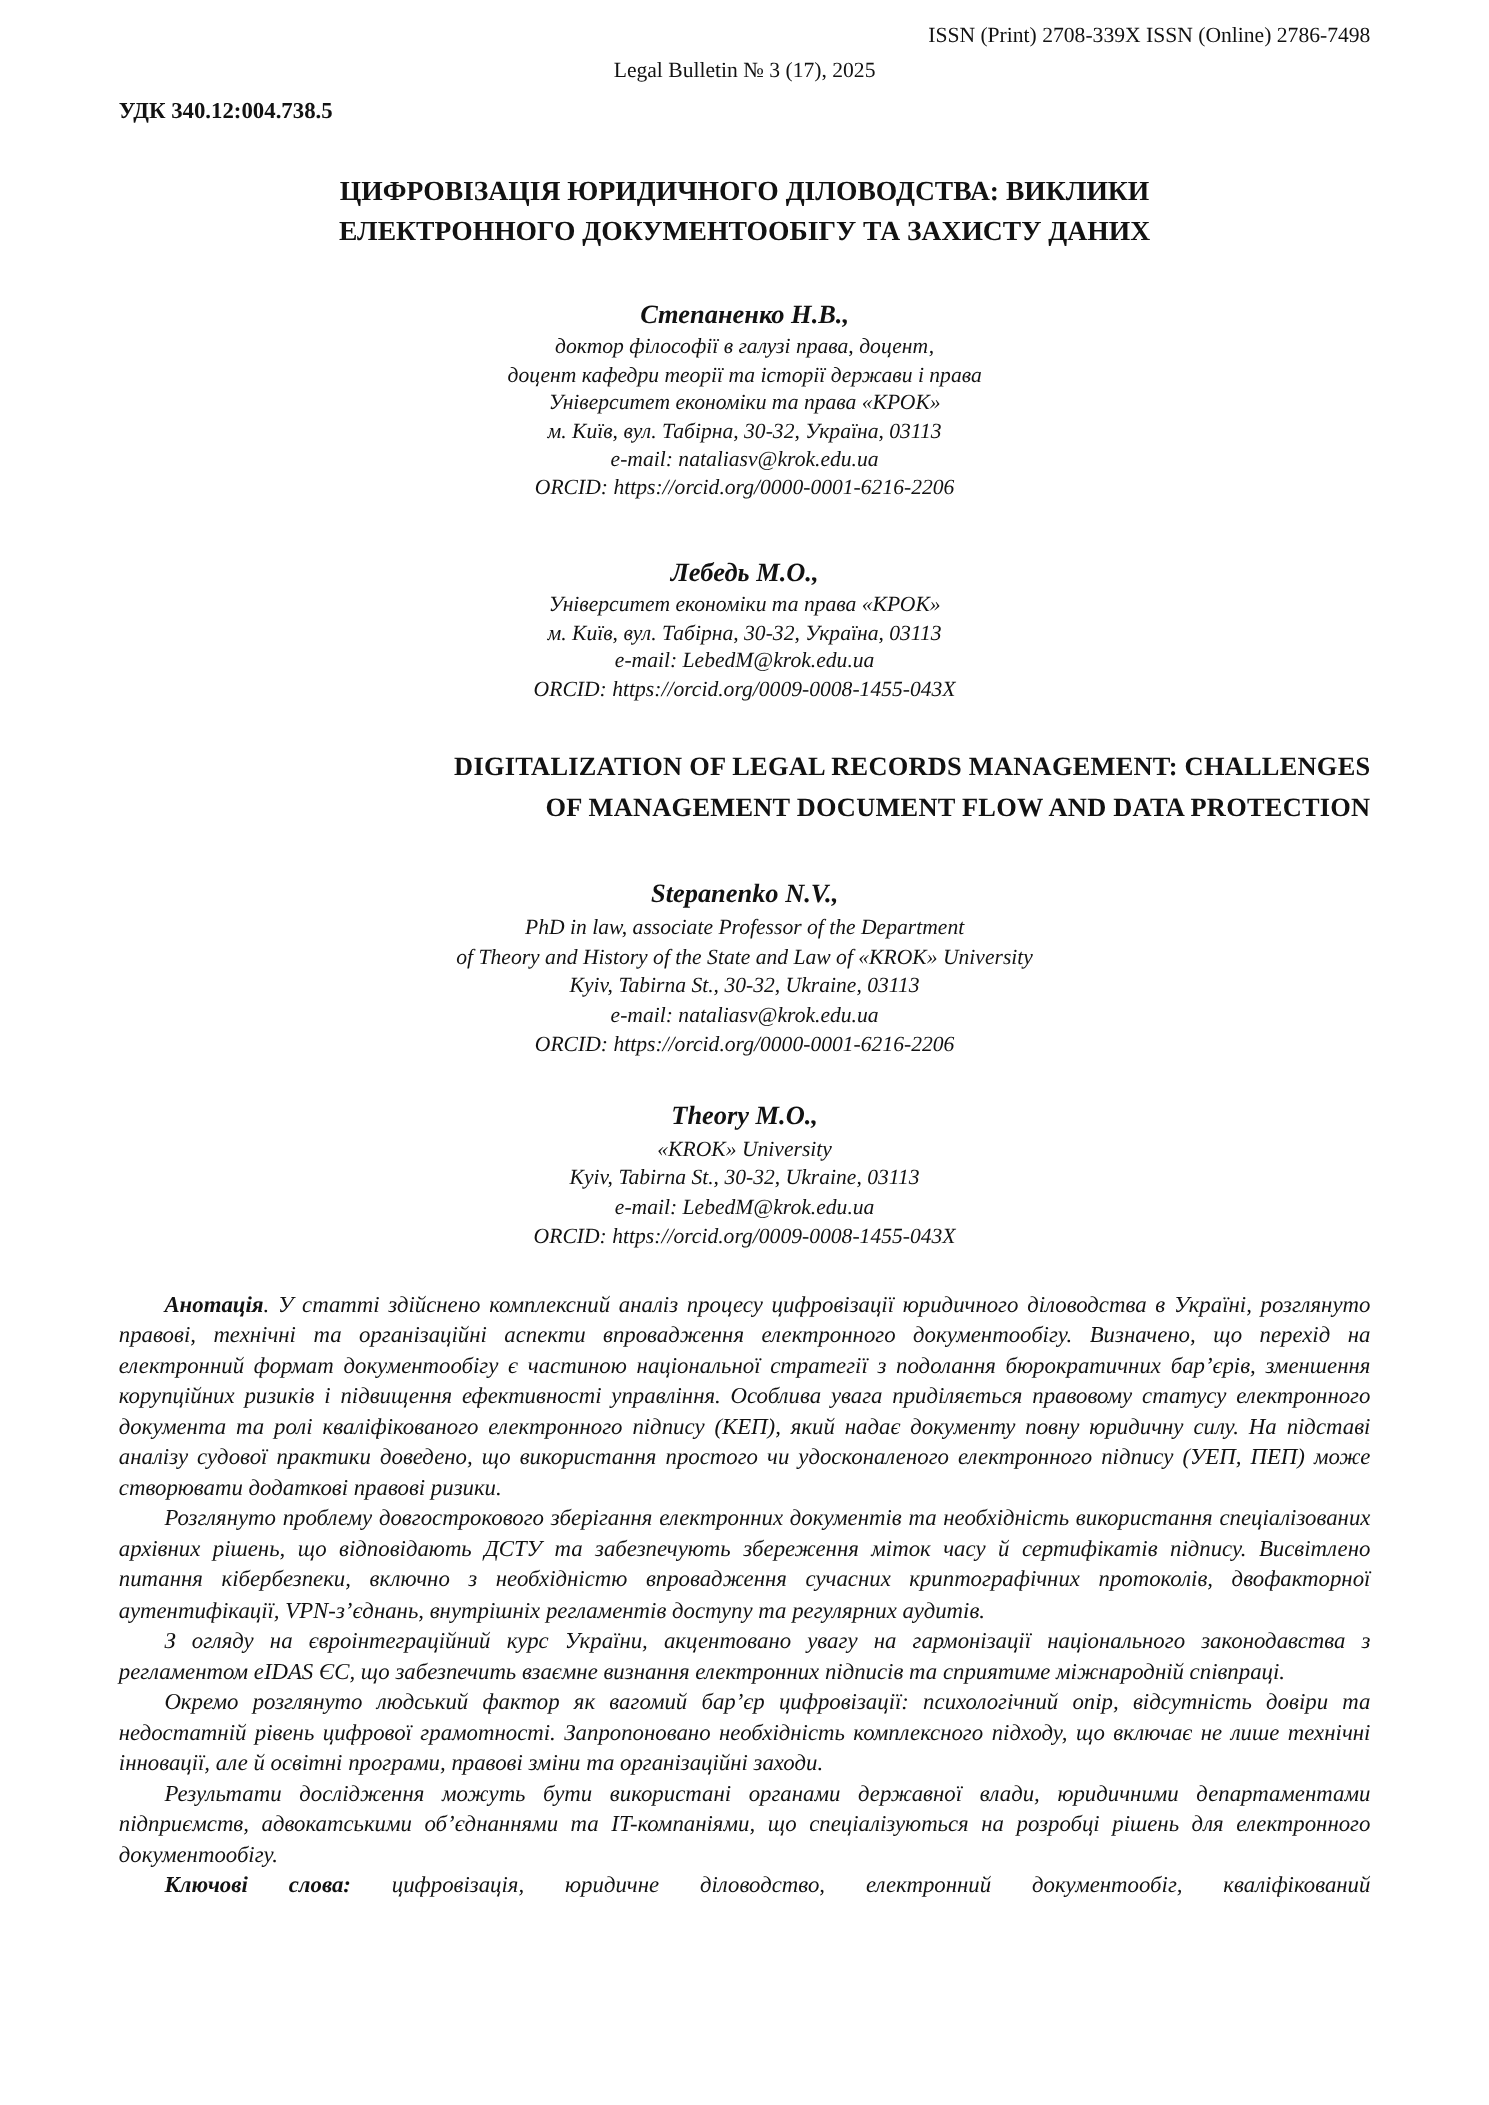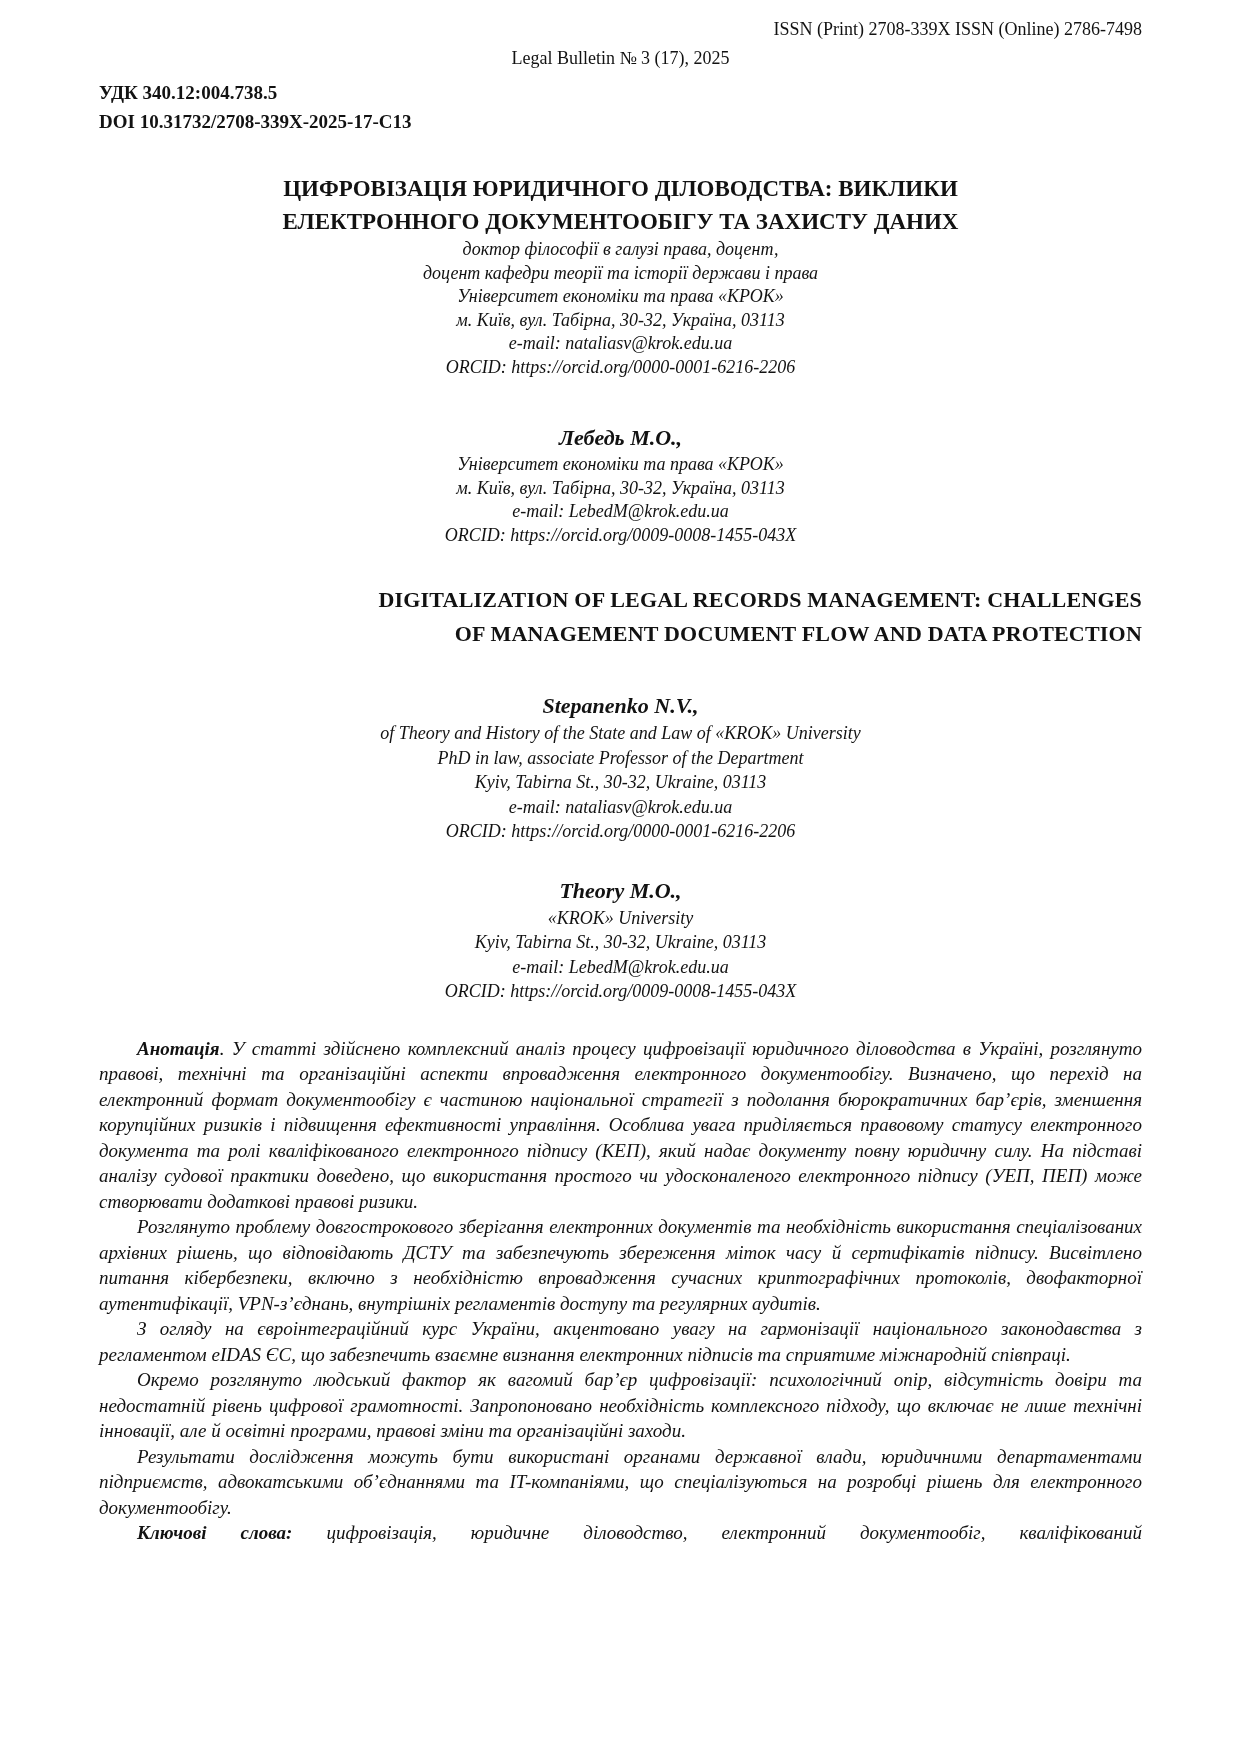--- a/index.html
+++ b/index.html
@@ -39,28 +39,28 @@
 </style>
 </head>
 <body>
 
 <div class="page">
 
   <div class="issn-line">ISSN (Print) 2708-339X ISSN (Online) 2786-7498</div>
   <div class="journal-line">Legal Bulletin № 3 (17), 2025</div>
 
   <div class="udc-line">УДК 340.12:004.738.5</div>
-  <div class="doi-line">DOI 10.31732/2708-339X-2025-17-C13</div>
 
   <div class="title-uk">
     <div>ЦИФРОВІЗАЦІЯ ЮРИДИЧНОГО ДІЛОВОДСТВА: ВИКЛИКИ</div>
     <div>ЕЛЕКТРОННОГО ДОКУМЕНТООБІГУ ТА ЗАХИСТУ ДАНИХ</div>
   </div>
 
   <div>
+    <div class="author-name mt-uk1">Степаненко Н.В.,</div>
     <div class="author-line">доктор філософії в галузі права, доцент,</div>
     <div class="author-line">доцент кафедри теорії та історії держави і права</div>
     <div class="author-line">Університет економіки та права «КРОК»</div>
     <div class="author-line">м. Київ, вул. Табірна, 30-32, Україна, 03113</div>
     <div class="author-line">e-mail: nataliasv@krok.edu.ua</div>
     <div class="author-line">ORCID: https://orcid.org/0000-0001-6216-2206</div>
   </div>
 
   <div>
     <div class="author-name mt-uk2">Лебедь М.О.,</div>
@@ -70,22 +70,22 @@
     <div class="author-line">ORCID: https://orcid.org/0009-0008-1455-043X</div>
   </div>
 
   <div class="title-en">
     <div>DIGITALIZATION OF LEGAL RECORDS MANAGEMENT: CHALLENGES</div>
     <div>OF MANAGEMENT DOCUMENT FLOW AND DATA PROTECTION</div>
   </div>
 
   <div>
     <div class="author-name mt-en1">Stepanenko N.V.,</div>
+    <div class="author-line-en">PhD in law, associate Professor of the Department</div>
     <div class="author-line-en">of Theory and History of the State and Law of «KROK» University</div>
-    <div class="author-line-en">PhD in law, associate Professor of the Department</div>
     <div class="author-line-en">Kyiv, Tabirna St., 30-32, Ukraine, 03113</div>
     <div class="author-line-en">e-mail: nataliasv@krok.edu.ua</div>
     <div class="author-line-en">ORCID: https://orcid.org/0000-0001-6216-2206</div>
   </div>
 
   <div>
     <div class="author-name mt-en2">Theory M.O.,</div>
     <div class="author-line-en">«KROK» University</div>
     <div class="author-line-en">Kyiv, Tabirna St., 30-32, Ukraine, 03113</div>
     <div class="author-line-en">e-mail: LebedM@krok.edu.ua</div>

